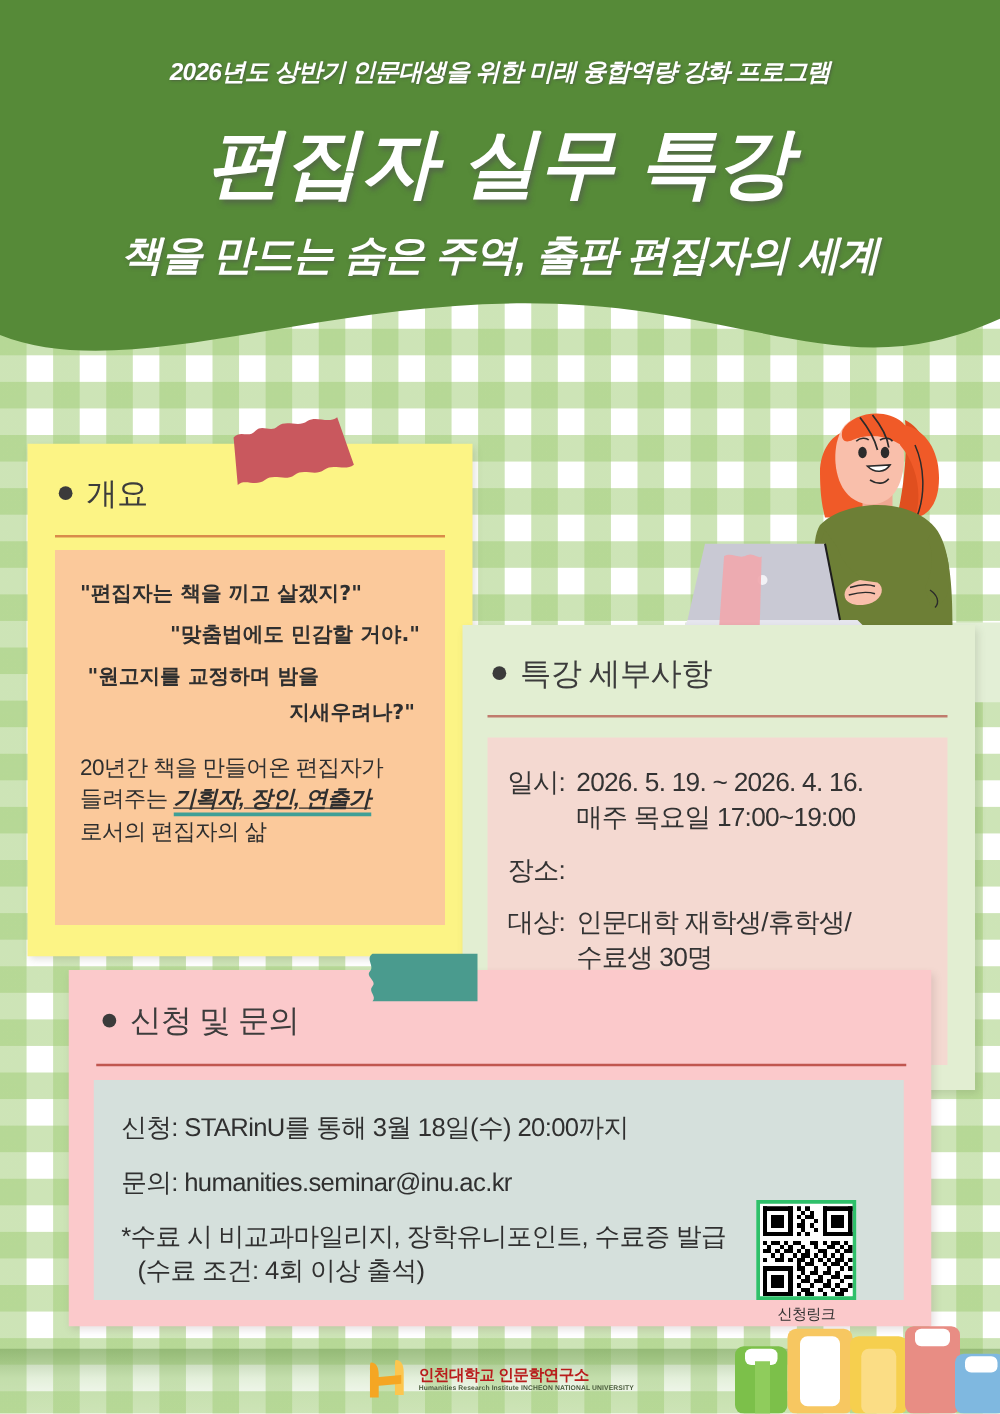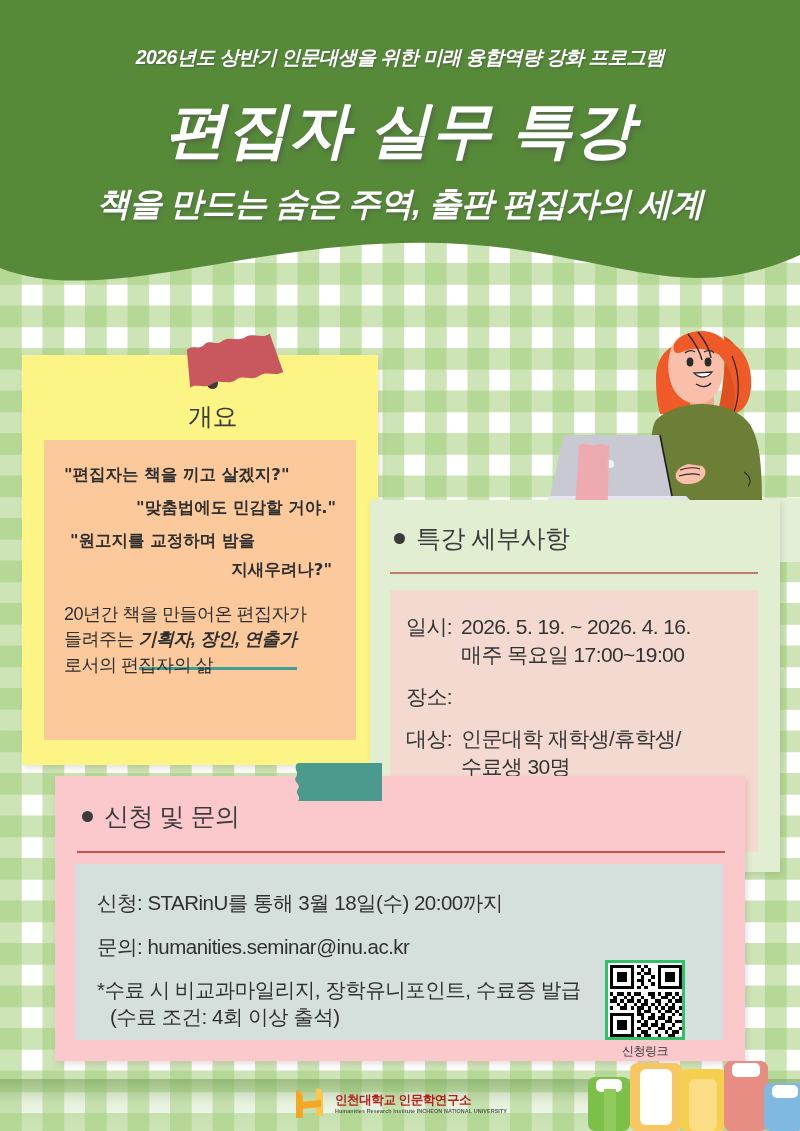--- a/index.html
+++ b/index.html
@@ -62,21 +62,21 @@
   }
   .card-title { font-size: 25px; color: #3c3c3c; letter-spacing: -0.5px; }
   .divider { height: 2px; width: 100%; }
 
   
   #card-overview {
     left: 22px; top: 355px; width: 356px; height: 410px;
     background: #fcf485;
     box-shadow: 2px 3px 6px rgba(90,90,60,0.18);
   }
-  #card-overview .card-title-row { margin: 23px 0 0 25px; flex-direction: column; }
+  #card-overview .card-title-row { margin: 23px 0 0 25px; }
   #card-overview .divider { background: #d98b4a; width: 312px; margin: 17px 0 0 22px; }
   #overview-inner {
     position: absolute; left: 22px; top: 85px; width: 312px; height: 300px;
     background: #fbc99b; padding: 26px 14px 0 14px;
   }
   .quote {
     font-family: "DejaVu Sans", sans-serif;
     font-size: 16.5px; color: #2f2f2f; font-weight: bold;
     line-height: 1.15; white-space: pre;
   }
@@ -84,21 +84,22 @@
   .q-b { text-align: right; padding-right: 6px; margin-top: 14px; }
   .q-c { text-align: left; padding-left: 12px; margin-top: 14px; }
   .q-d { text-align: right; padding-right: 10px; margin-top: 10px; }
   #overview-body {
     margin-top: 22px; padding-left: 6px;
     font-size: 18px; color: #2f2f2f; line-height: 1.42; letter-spacing: -0.5px;
   }
   #overview-body .hl {
     font-weight: bold; font-style: italic;
     border-bottom: 3px solid #3f9f96;
-    padding-bottom: 18px;
+    padding-bottom: 1px;
+    text-decoration: underline;
   }
 
   
   #card-details {
     left: 370px; top: 500px; width: 410px; height: 372px;
     background: #e2eed2;
     box-shadow: 2px 3px 6px rgba(90,100,70,0.18);
   }
   #card-details .card-title-row { margin: 22px 0 0 24px; }
   #card-details .divider { background: #c07b6d; width: 368px; margin: 17px 0 0 20px; }

